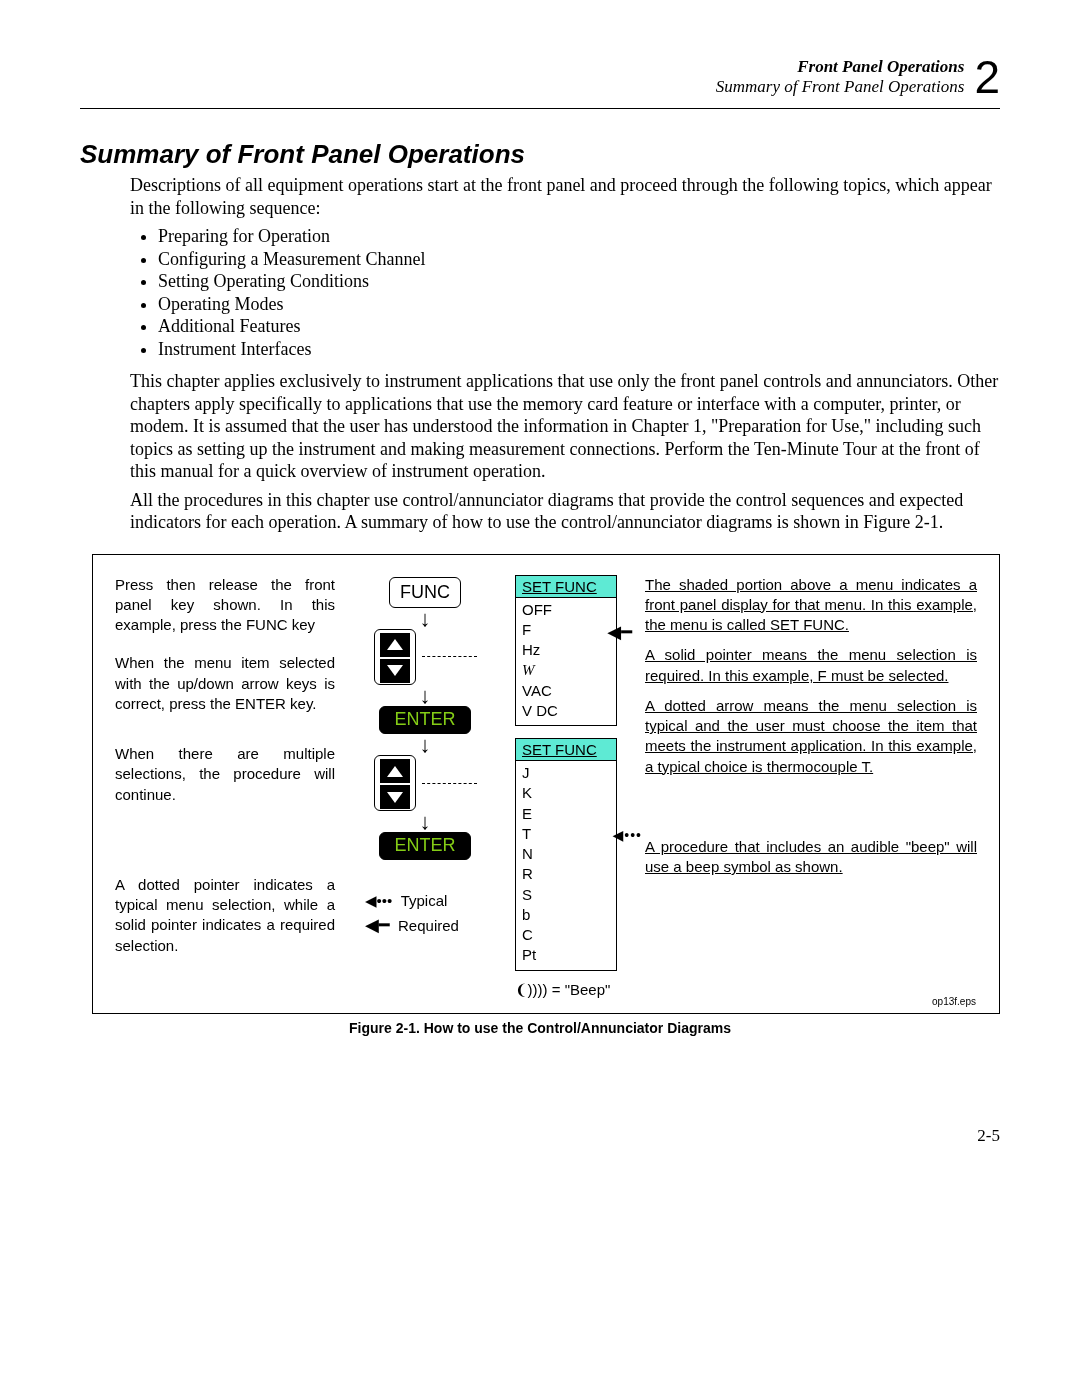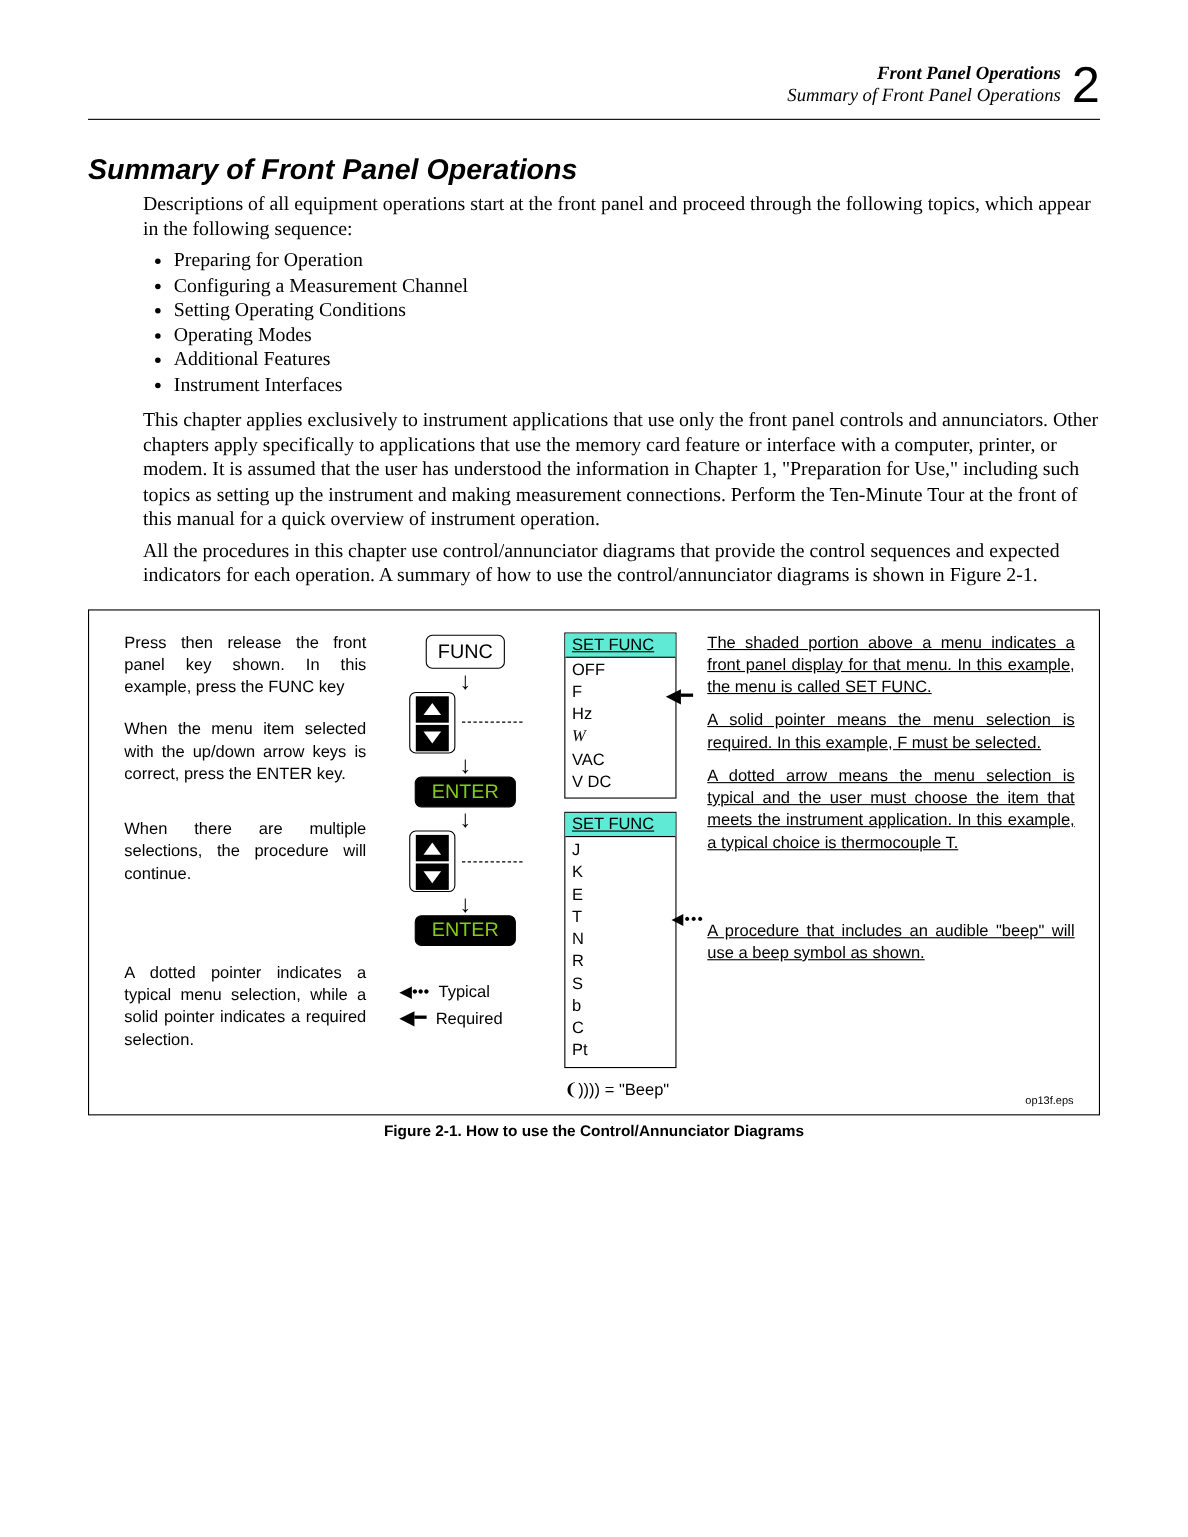--- a/index.html
+++ b/index.html
@@ -53,22 +53,22 @@
     margin: 4px 0 10px 0;
     padding-left: 28px;
   }
   ul.topics li {
     font-size: 18px;
     margin: 0;
     line-height: 1.25;
   }
   .figure-box {
     border: 1.5px solid #000;
-    margin: 20px 0 6px 0;
-    padding: 20px 22px 14px 32px;
+    margin: 20px 0 6px 12px;
+    padding: 20px 22px 14px 22px;
     font-family: Arial, Helvetica, sans-serif;
     font-size: 15px;
     position: relative;
   }
   .fig-columns {
     display: flex;
     gap: 0;
   }
   .col-left {
     width: 220px;
@@ -323,13 +323,14 @@
         <p style="margin-bottom:60px;">A dotted arrow means the menu selection is typical and the user must choose the item that meets the instrument application. In this example, a typical choice is thermocouple T.</p>
         <p style="margin-bottom:0;">A procedure that includes an audible "beep" will use a beep symbol as shown.</p>
       </div>
     </div>
 
     <div class="eps-label">op13f.eps</div>
   </div>
 
   <div class="fig-caption">Figure 2-1. How to use the Control/Annunciator Diagrams</div>
 
+  <div class="page-num">2-5</div>
 </div>
 
 </body></html>

